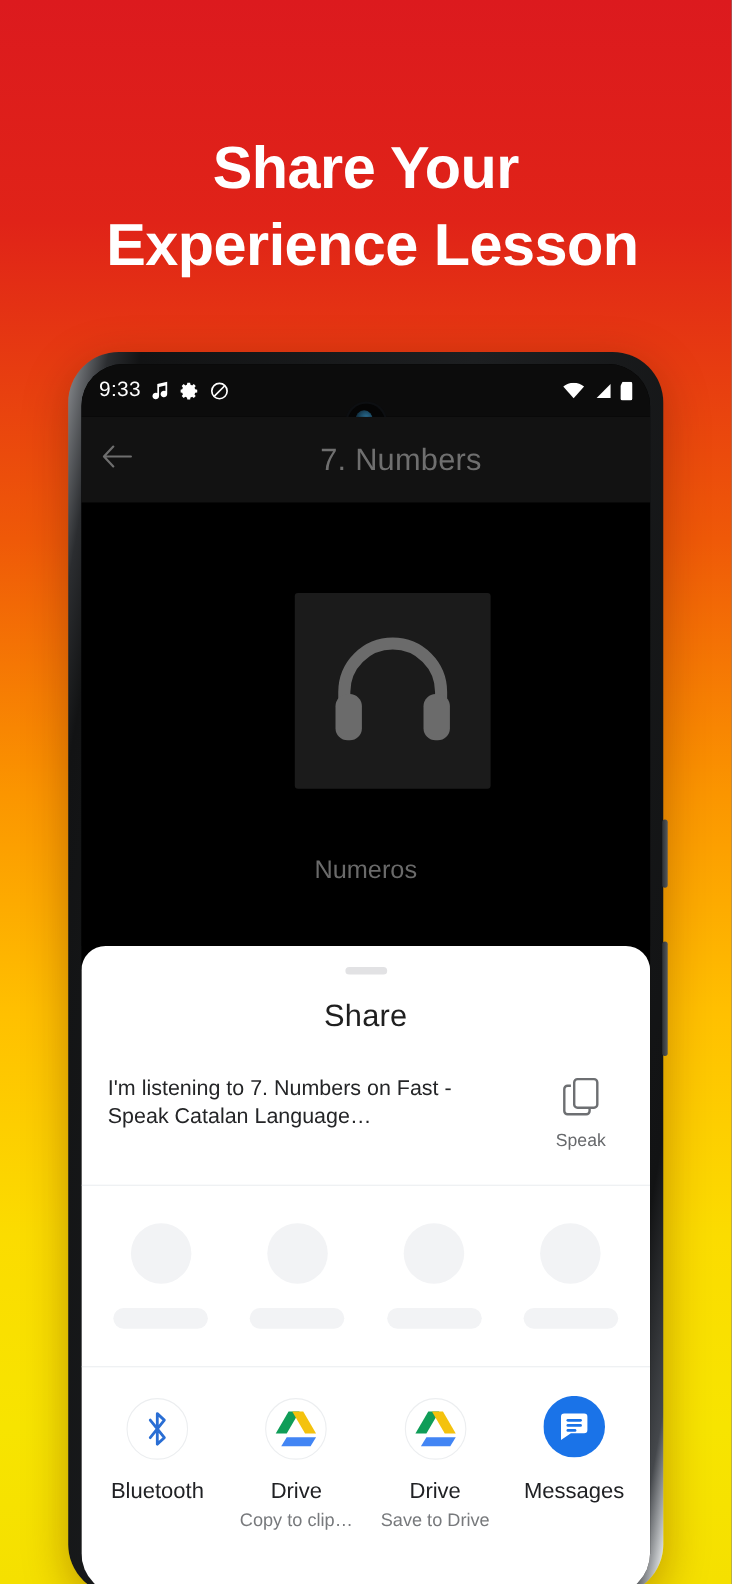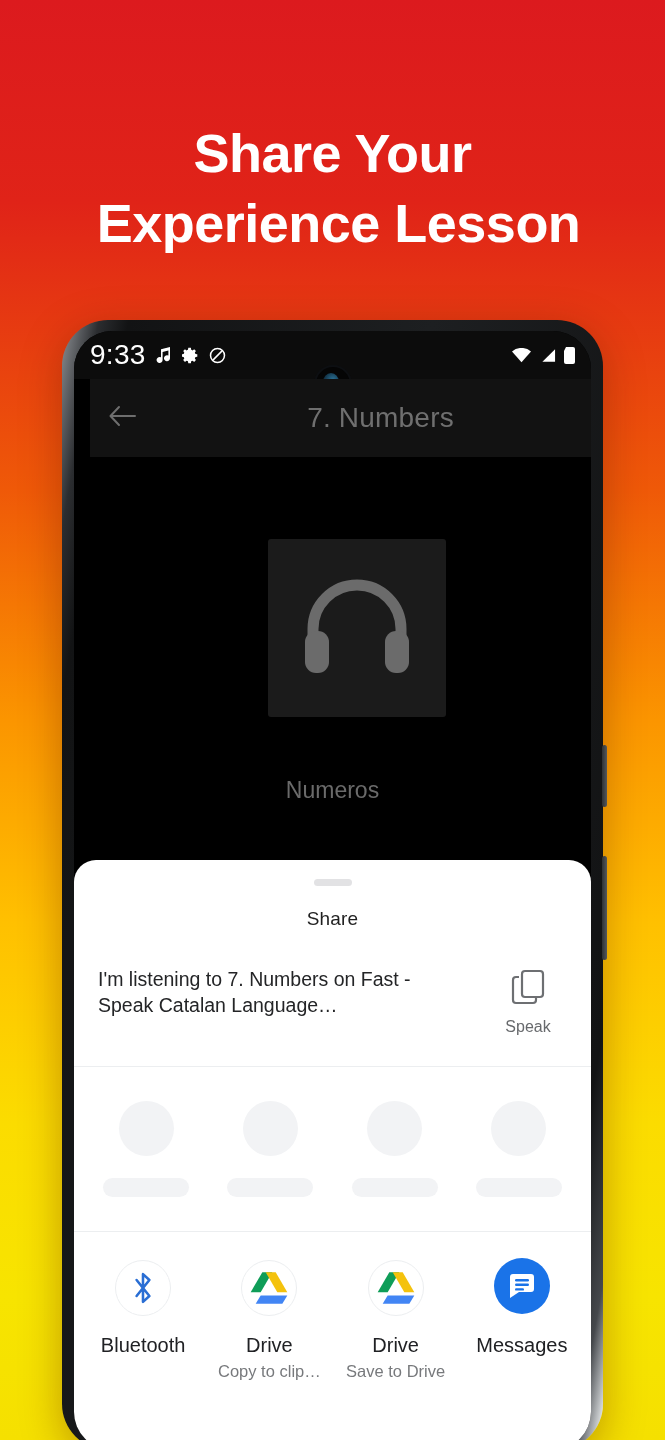--- a/index.html
+++ b/index.html
@@ -34,36 +34,36 @@
   .side-btn.volume{top:425px;height:62px;}
   .side-btn.power{top:536px;height:104px;}
 
   
   .statusbar{
     position:absolute;left:0;top:0;width:517px;height:48px;background:#0c0c0c;
     display:flex;align-items:center;justify-content:space-between;
     padding:0 16px;box-sizing:border-box;color:#fff;
   }
   .sb-left{display:flex;align-items:center;gap:10px;}
-  .sb-clock{font-size:28px;font-weight:500;letter-spacing:.3px;}
+  .sb-clock{font-size:19px;font-weight:500;letter-spacing:.3px;}
   .sb-ico{font-size:17px;line-height:1;display:inline-flex;align-items:center;}
   .sb-right{display:flex;align-items:center;gap:8px;}
   .camera{
     position:absolute;left:50%;margin-left:-17px;top:36px;width:34px;height:34px;
     border-radius:50%;background:#050505;box-shadow:0 0 0 2px #0d0f12;
   }
   .camera::after{
     content:"";position:absolute;left:7px;top:6px;width:16px;height:18px;border-radius:50%;
     background:radial-gradient(circle at 62% 38%, #2f7ea8 0%, #14394f 55%, #071018 100%);
     opacity:.9;
   }
 
   
   .appbar{
-    position:absolute;left:16px;top:48px;width:517px;height:78px;background:#121212;
+    position:absolute;left:0;top:48px;width:517px;height:78px;background:#121212;
     display:flex;align-items:center;
   }
   .back-arrow{width:64px;text-align:center;color:#6e6e6e;font-size:30px;line-height:1;}
   .appbar-title{
     flex:1;text-align:center;color:#6f6f6f;font-size:28px;margin-left:-64px;
     padding-left:64px;box-sizing:border-box;letter-spacing:.2px;
   }
 
   
   .player{
@@ -81,21 +81,21 @@
 
   
   .sheet{
     position:absolute;left:0;top:529px;width:517px;height:590px;
     background:#fff;border-radius:22px 22px 0 0;overflow:hidden;
   }
   .drag-handle{
     width:38px;height:7px;border-radius:4px;background:#e2e2e4;margin:19px auto 0;
   }
   .sheet-title{
-    text-align:center;font-size:19px;color:#1f1f1f;margin-top:22px;letter-spacing:.2px;
+    text-align:center;font-size:28px;color:#1f1f1f;margin-top:22px;letter-spacing:.2px;
   }
   .preview-row{
     display:flex;align-items:flex-start;justify-content:space-between;
     padding:36px 24px 30px 24px;border-bottom:1px solid #eceef0;
   }
   .preview-text{
     font-size:19.5px;line-height:26px;color:#242527;max-width:330px;
   }
   .copy-action{
     width:78px;text-align:center;flex:0 0 auto;padding-top:3px;

